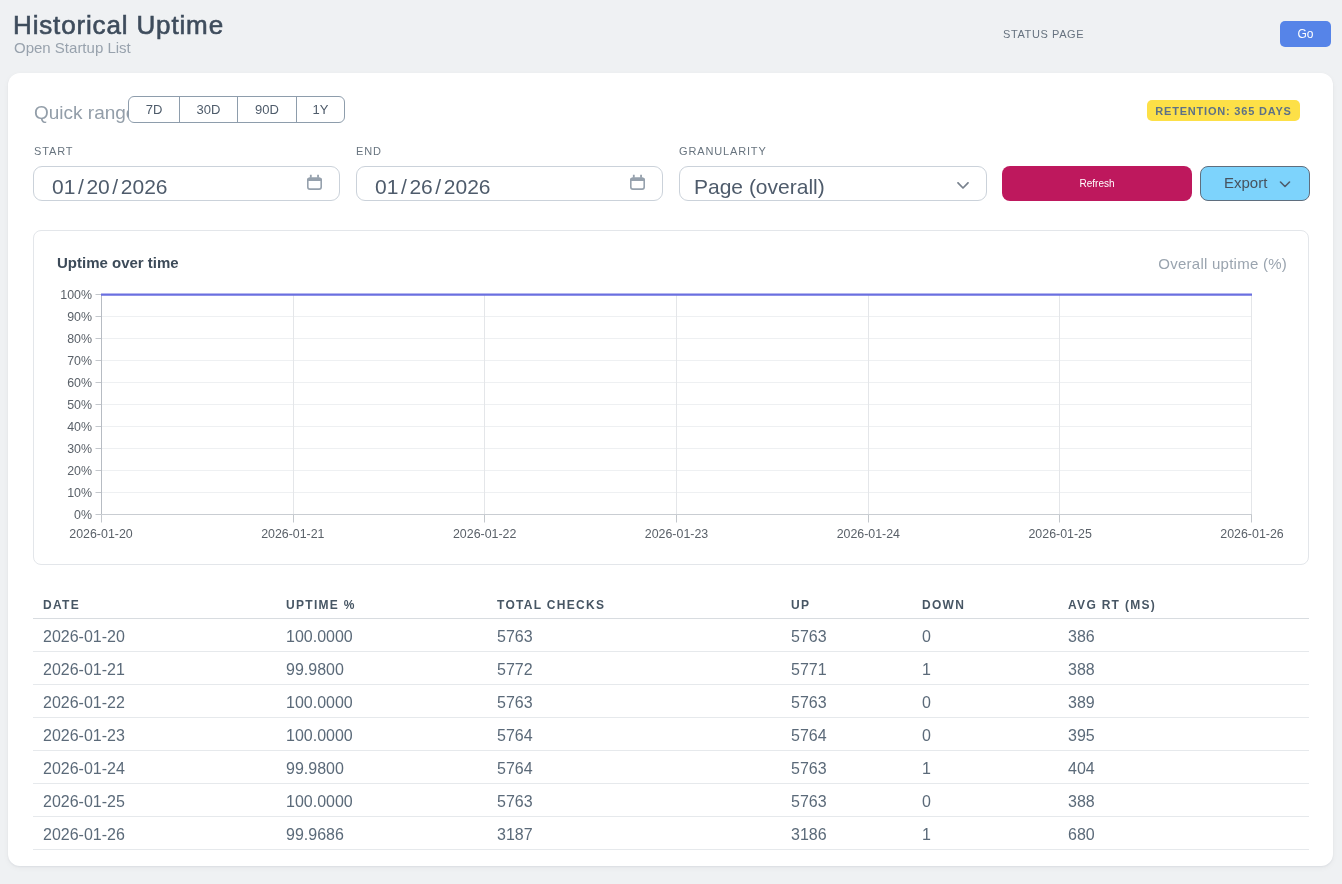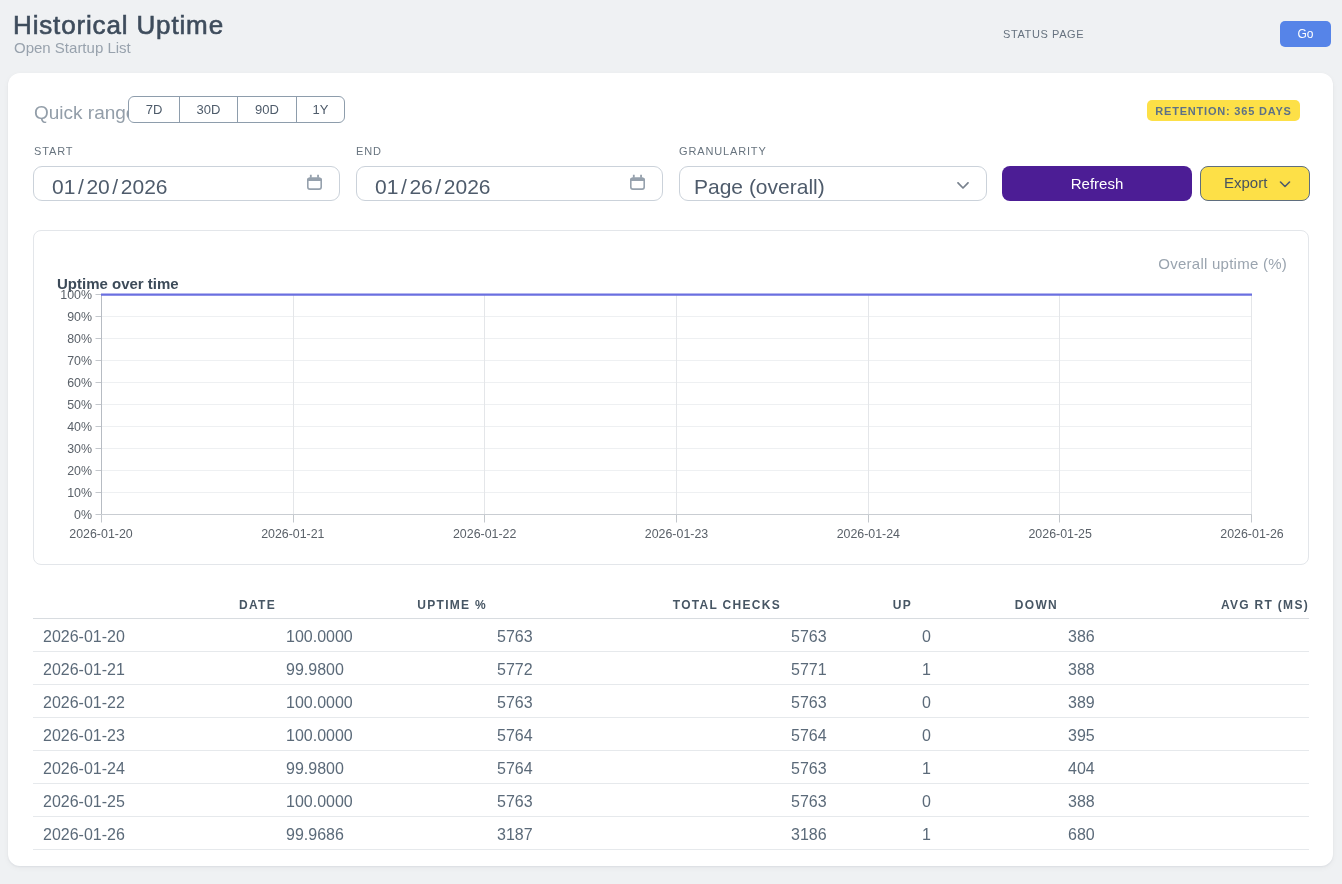--- a/index.html
+++ b/index.html
@@ -21,30 +21,30 @@
   .qr-label { left:34px; top:101.5px; font-size:19px; color:#939ea9; }
   .qr-group { left:128px; top:96px; height:27px; display:flex; border:1px solid #8e9dac; border-radius:6px; background:#fff; overflow:hidden; }
   .qr-group span { display:block; font-size:13px; color:#4e5b6a; text-align:center; line-height:25px; border-right:1px solid #8e9dac; }
   .qr-group span:last-child { border-right:none; }
   .badge { left:1147px; top:100px; width:153px; height:21px; background:#fde047; border-radius:5px; font-size:11px; font-weight:700; letter-spacing:0.8px; color:#5d7186; text-align:center; line-height:22.5px; }
 
   .flabel { top:144.5px; font-size:11px; color:#68747f; letter-spacing:0.85px; }
   .input { top:166px; height:35px; background:#fff; border:1px solid #cbd2da; border-radius:9px; }
   .input .txt { position:absolute; left:18px; top:7.5px; font-size:21px; color:#4e5b6b; }
   .input .txt i { font-style:normal; margin:0 2.6px; }
-  .refresh { left:1002px; top:166px; width:190px; height:35px; background:#4c1d95; border-radius:8px; color:#fff; font-size:15px; text-align:center; line-height:35px; }
-  .export { left:1200px; top:166px; width:110px; height:35px; background:#fde047; border:1px solid #5f6e7e; border-radius:8px; }
+  .refresh { left:1002px; top:166px; width:190px; height:35px; background:#be185d; border-radius:8px; color:#fff; font-size:10px; text-align:center; line-height:35px; }
+  .export { left:1200px; top:166px; width:110px; height:35px; background:#7dd3fc; border:1px solid #5f6e7e; border-radius:8px; }
   .export .txt { position:absolute; left:23px; top:7px; font-size:15px; color:#47535f; }
 
   .chart-card { left:33px; top:230px; width:1276px; height:335px; background:#fff; border:1px solid #e3e6ea; border-radius:8px; }
-  .chart-title { left:57px; top:253.5px; font-size:15px; font-weight:700; color:#3d4b59;margin-top:21px; }
+  .chart-title { left:57px; top:253.5px; font-size:15px; font-weight:700; color:#3d4b59; }
   .chart-right { top:255px; right:55px; font-size:15px; letter-spacing:0.25px; color:#9aa4af; }
 
   table { position:absolute; left:33px; top:590px; width:1276px; border-collapse:collapse; table-layout:fixed; }
-  th { font-size:12px; font-weight:700; letter-spacing:1.3px; color:#475664; text-align:right; padding:2px 0 0 10px; height:26px; border-bottom:1px solid #d8dce0; line-height:26px; }
+  th { font-size:12px; font-weight:700; letter-spacing:1.3px; color:#475664; text-align:left; padding:2px 0 0 10px; height:26px; border-bottom:1px solid #d8dce0; line-height:26px; }
   td { font-size:16px; color:#5b6a79; padding:3px 0 0 10px; height:29px; line-height:29px; border-bottom:1px solid #e6e9ec; }
 </style>
 </head>
 <body>
 <div id="page">
   <h1 class="abs">Historical Uptime</h1>
   <div class="abs subtitle">Open Startup List</div>
   <div class="abs sp-label">STATUS PAGE</div>
   <div class="abs go-btn">Go</div>
 

